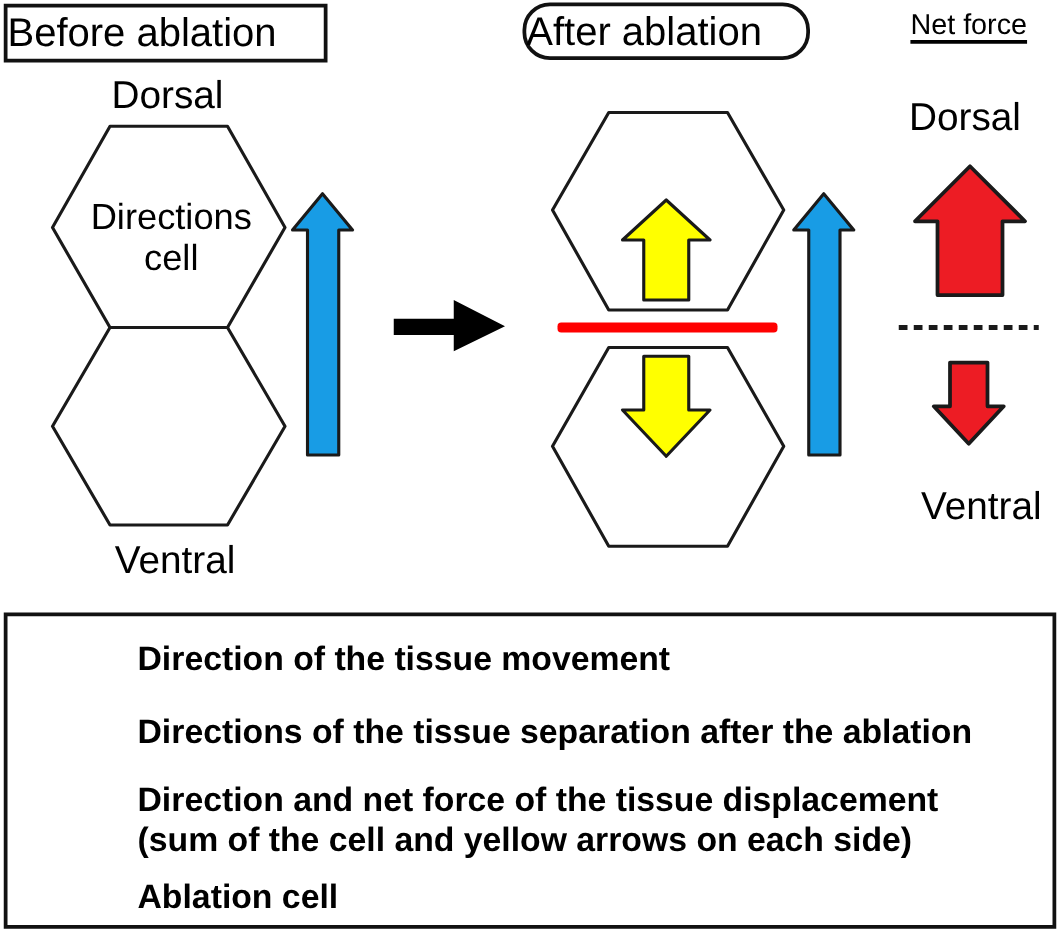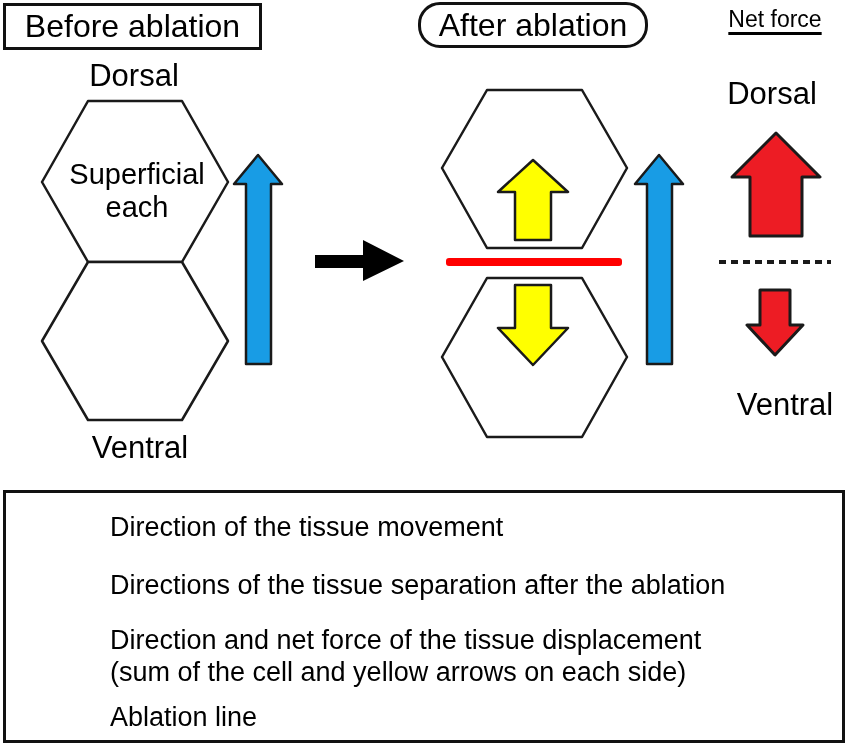--- a/index.html
+++ b/index.html
@@ -9,42 +9,42 @@
     background:#ffffff;
     font-family:"Liberation Sans",sans-serif;
     color:#000;
     overflow:hidden;
   }
   .diagram-svg{position:absolute;left:0;top:0;}
   .lbl{position:absolute;text-align:center;line-height:1.05;white-space:nowrap;}
   .title-box{
     position:absolute;
     border:3px solid #111;
-    display:flex;align-items:center;justify-content:center;
+    display:flex;align-items:center;justify-content:flex-start;
     font-size:32px;
     background:#fff;
   }
   .side-label{font-size:31px;}
   .cell-label{font-size:29px;line-height:33px;white-space:normal;}
   .netforce-title{
     font-size:23px;
     text-decoration:underline;
     text-decoration-thickness:3px;
     text-underline-offset:5px;
   }
   .legend-box{
     position:absolute;
     left:3px;top:490px;width:836px;height:247px;
     border:3px solid #111;
     background:#fff;
   }
   .legend-text{
     position:absolute;left:110px;
     font-size:27px;line-height:32px;
-    text-align:left;white-space:nowrap;
+    text-align:left;white-space:nowrap;font-weight:bold;
   }
   .legend-text span{display:block;}
 </style>
 </head>
 <body>
 
 <div class="figure">
 
   <svg class="diagram-svg" width="850" height="748" viewBox="0 0 850 748">
 
@@ -78,30 +78,30 @@
   <div class="title-box" style="left:3px;top:3px;width:253px;height:41px;">
     <span>Before ablation</span>
   </div>
   <div class="title-box" style="left:418px;top:2px;width:224px;height:40px;border-radius:22px;">
     <span>After ablation</span>
   </div>
   <div class="lbl netforce-title" style="left:700px;top:7px;width:150px;">Net force</div>
 
   <div class="lbl side-label" style="left:74px;top:60px;width:120px;">Dorsal</div>
   <div class="lbl cell-label" style="left:57px;top:158px;width:160px;">
-    <span style="display:block">Superficial</span>
-    <span style="display:block">each</span>
+    <span style="display:block">Directions</span>
+    <span style="display:block">cell</span>
   </div>
   <div class="lbl side-label" style="left:80px;top:432px;width:120px;">Ventral</div>
 
   <div class="lbl side-label" style="left:712px;top:78px;width:120px;">Dorsal</div>
   <div class="lbl side-label" style="left:725px;top:389px;width:120px;">Ventral</div>
 
   <div class="legend-box"></div>
   <div class="legend-text" style="top:511px;">Direction of the tissue movement</div>
   <div class="legend-text" style="top:569px;">Directions of the tissue separation after the ablation</div>
   <div class="legend-text" style="top:624px;">
     <span>Direction and net force of the tissue displacement</span>
     <span>(sum of the cell and yellow arrows on each side)</span>
   </div>
-  <div class="legend-text" style="top:701px;">Ablation line</div>
+  <div class="legend-text" style="top:701px;">Ablation cell</div>
 
 </div>
 
 </body></html>

